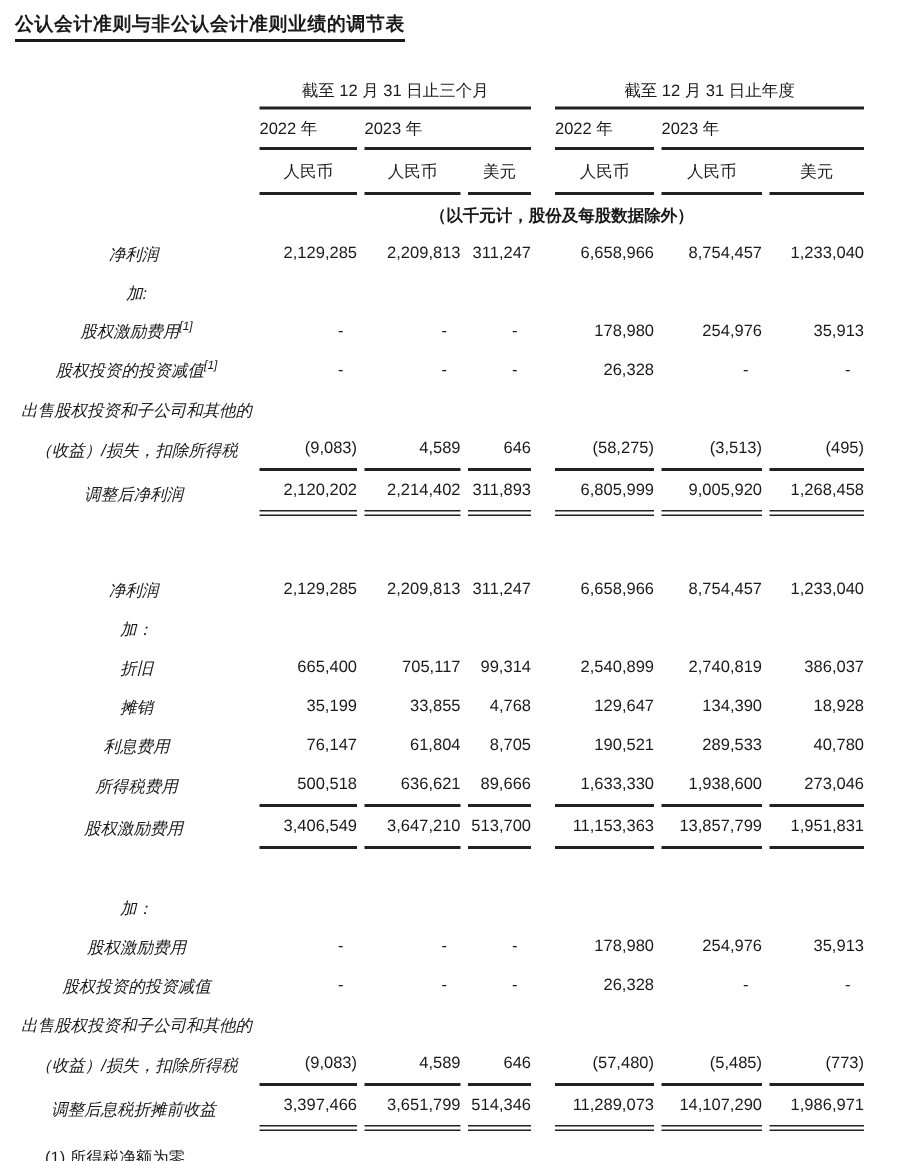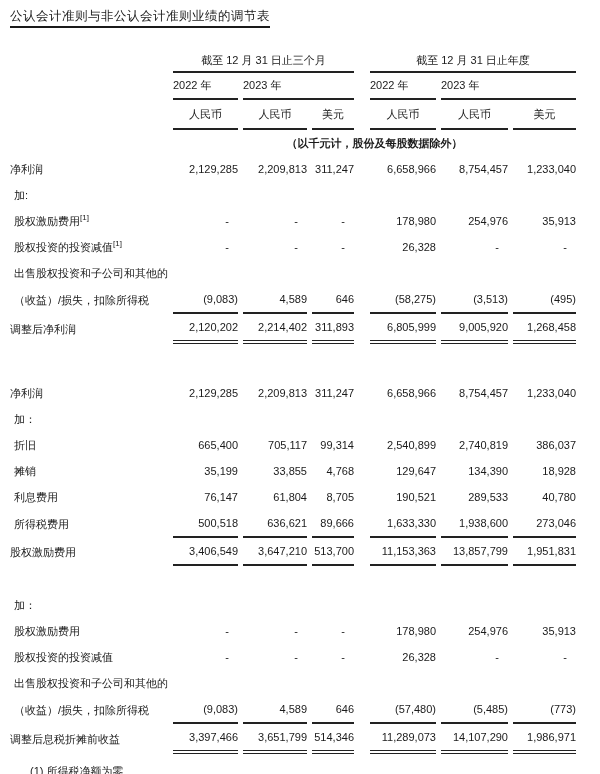--- a/index.html
+++ b/index.html
@@ -3,40 +3,40 @@
 <meta charset="utf-8">
 <style>
   html,body { margin:0; padding:0; background:#fff; }
   body {
     width:600px; height:774px; box-sizing:border-box;
     padding:8px 5px 0 10px;
     font-family:"Liberation Sans","DejaVu Sans",sans-serif;
     font-size:11px; color:#1a1a1a;
   }
   .title {
-    display:inline-block; font-size:12.5px; font-weight:normal;
+    display:inline-block; font-size:12.5px; font-weight:bold;
     border-bottom:2px solid #1a1a1a; padding-bottom:1px; letter-spacing:0.5px;
   }
   table.recon {
     border-collapse:separate; border-spacing:5px 0;
     table-layout:fixed; margin-top:22px; margin-left:-5px;
   }
   col.c-label { width:158px; }
   col.c1 { width:65px; } col.c2 { width:64px; } col.c3 { width:42px; }
   col.c-sp { width:6px; }
   col.c4 { width:66px; } col.c5 { width:67px; } col.c6 { width:63px; }
   th { font-weight:normal; padding:0; }
   td { padding:0; }
   tr.grp-row th { text-align:center; border-bottom:2px solid #222; height:21px; vertical-align:middle; white-space:nowrap; }
   tr.grp-row th.nob, tr.yr-row th.nob, tr.cur-row th.nob { border-bottom:none; }
   tr.yr-row th { text-align:left; border-bottom:2px solid #222; height:25px; vertical-align:middle; }
   tr.cur-row th { text-align:center; border-bottom:2px solid #222; height:28px; vertical-align:middle; }
   tr.note-row td { font-weight:bold; text-align:center; height:26px; vertical-align:middle; white-space:nowrap;font-family:Liberation Mono, monospace; }
   tr.data td { height:26px; vertical-align:middle; }
-  td.lbl { text-align:left; white-space:nowrap; }
+  td.lbl { text-align:center; white-space:nowrap;font-style:italic; }
   td.ind { padding-left:4px; }
   td.num { text-align:right; white-space:nowrap; }
   td.dash { padding-right:9px; }
   tr.single td.num { border-bottom:2px solid #222;text-align:right; }
   tr.dbl td.num { border-bottom:4px double #222; }
   tr.gap-lg td { height:36px; }
   tr.gap-md td { height:26px; }
   sup { font-size:8px; }
   .footnote { margin-top:10px; padding-left:20px; }
 </style>

